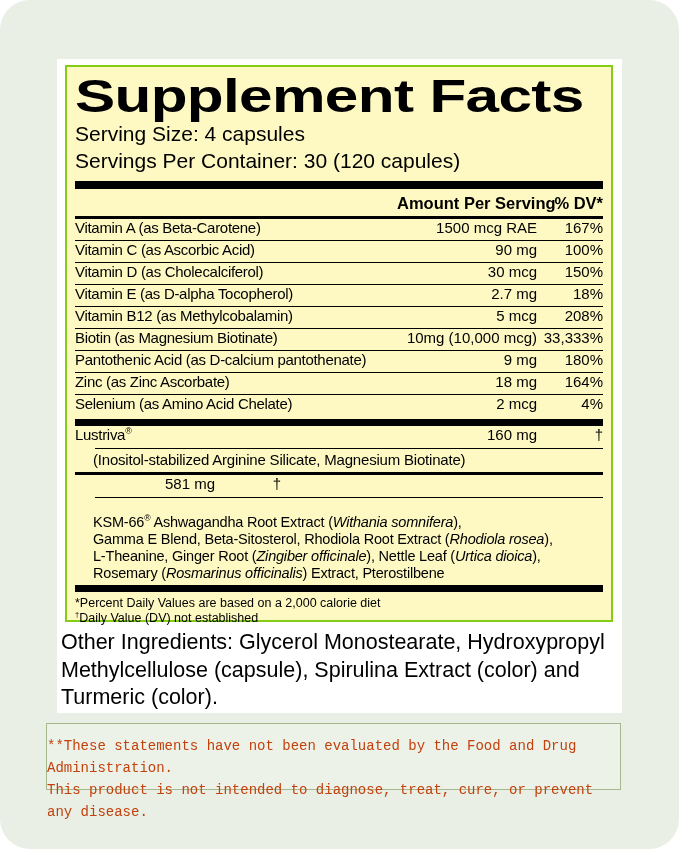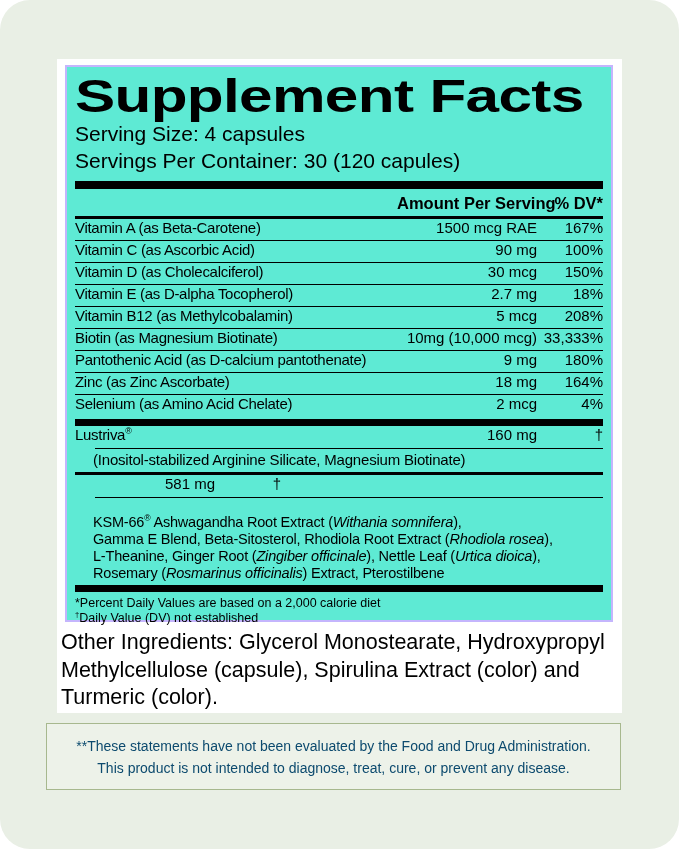--- a/index.html
+++ b/index.html
@@ -17,22 +17,22 @@
     background:#e9efe5;
   }
   .sheet {
     position:absolute; left:57px; top:59px;
     width:565px; height:654px;
     background:#ffffff;
   }
   .panel {
     position:absolute; left:8px; top:6px;
     width:548px; height:557px;
-    border:2px solid #c4b5fd;
-    background:#5eead4;
+    border:2px solid #84cc16;
+    background:#fef9c3;
     padding:0 8px;
   }
   .title {
     font-size:46px; font-weight:700; line-height:48px;
     margin-top:5px; white-space:nowrap;
     transform:scaleX(1.31); transform-origin:left center;
     letter-spacing:-0.5px;
   }
   .serv { font-size:21px; line-height:27px; }
   .bar { background:#000; height:8px; }
@@ -71,24 +71,25 @@
   .sup { font-size:60%; vertical-align:super; line-height:0; }
   .it { font-style:italic; }
   .other {
     position:absolute; left:4px; top:570px; width:556px;
     font-size:21.5px; line-height:27.5px;
   }
   .disc {
     position:absolute; left:46px; top:723px; width:575px; height:67px;
     border:1px solid #a7b88e;
     background:#edf2e9;
-    color:#0c4a6e;
-    text-align:center;
+    color:#c2410c;
+    text-align:left;
     font-size:14px; line-height:22px;
     padding-top:11px;
+    font-family:Liberation Mono, monospace;
   }
 </style>
 </head>
 <body>
 
 <div class="card"></div>
 
 <div class="sheet">
 
   <div class="panel">

